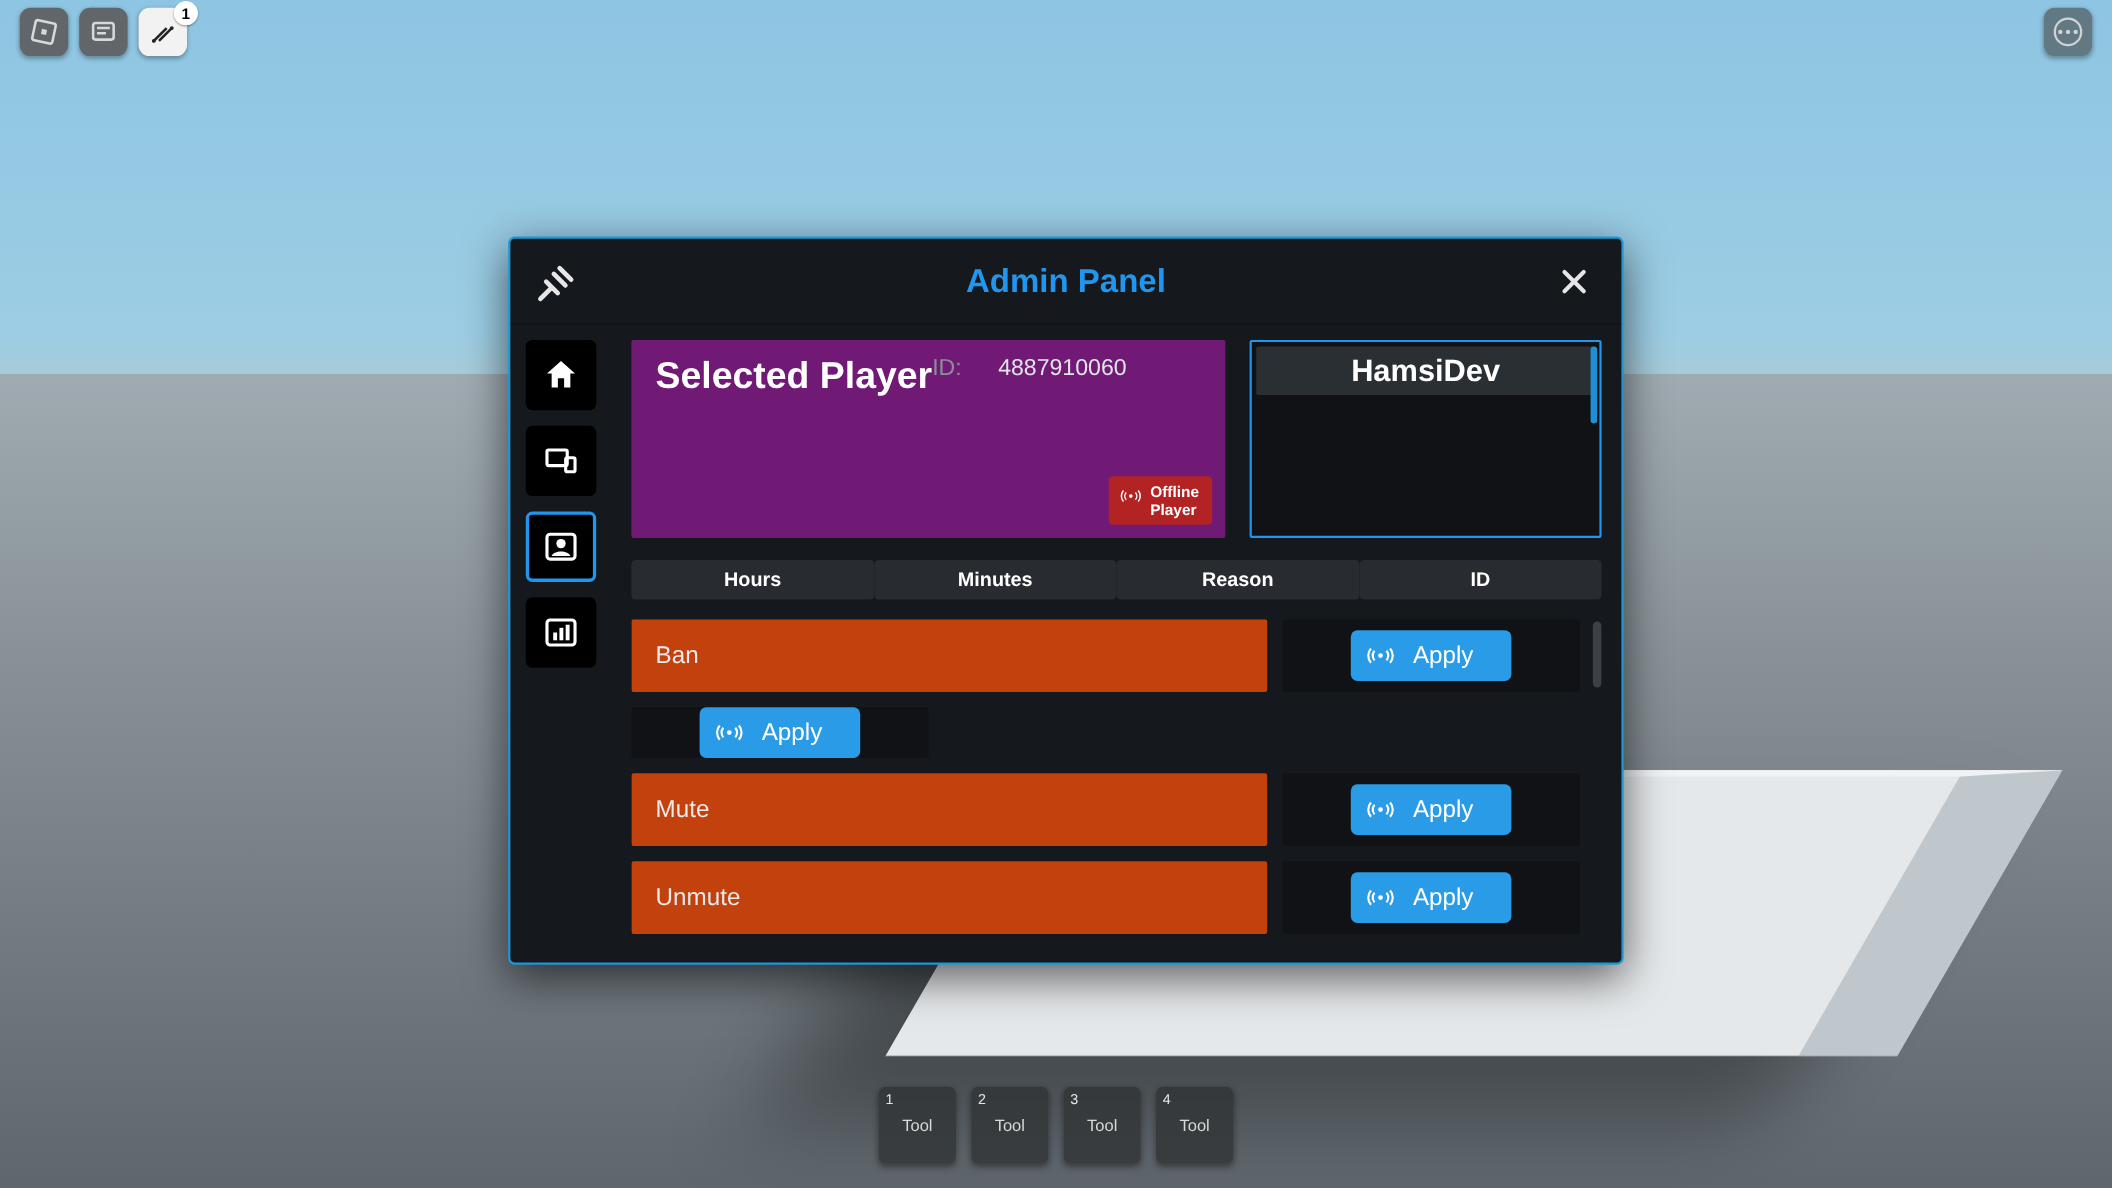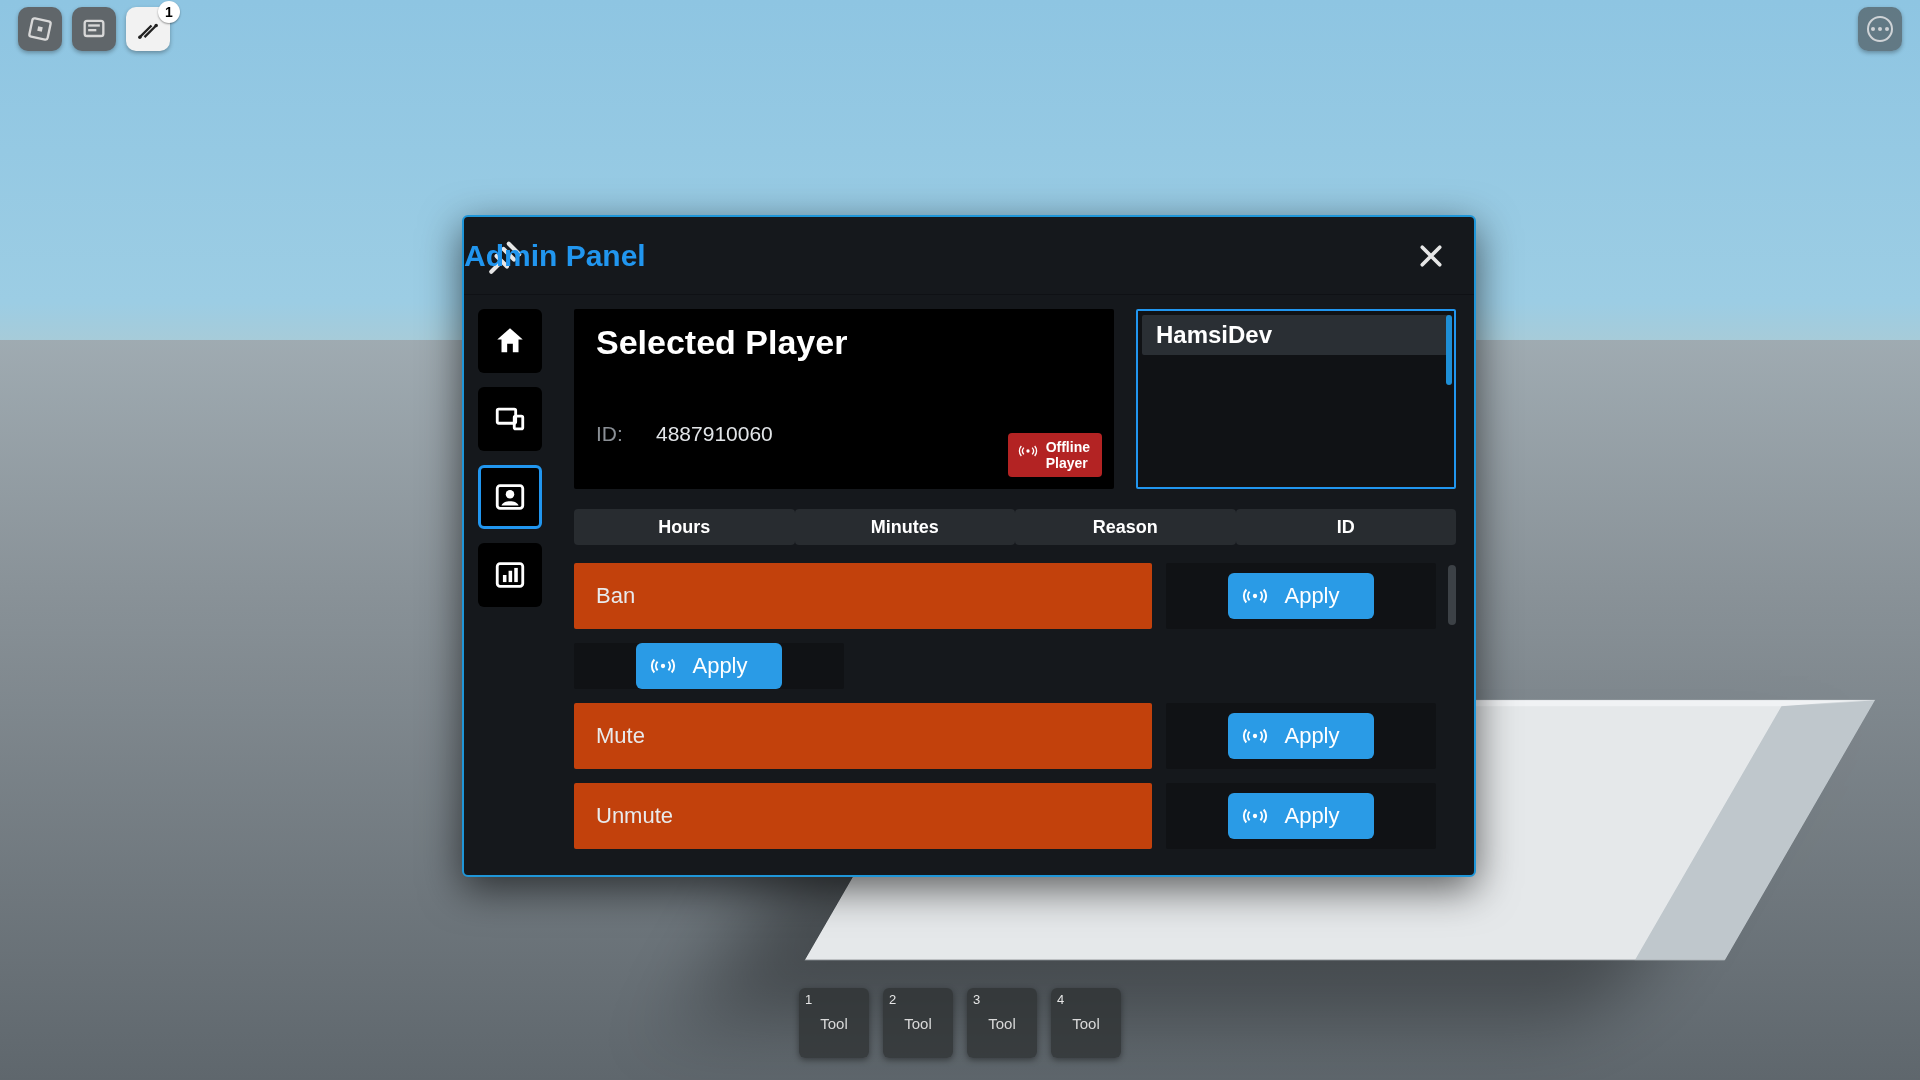--- a/index.html
+++ b/index.html
@@ -71,21 +71,21 @@
     background:#15181c; border:2px solid #1f96d8; border-radius:6px;
     display:flex; flex-direction:column; overflow:hidden;
     box-shadow: 0 12px 40px rgba(0,0,0,0.6);
   }
   .panel-head {
     height:78px; display:flex; align-items:center; padding:0 22px;
     position:relative; border-bottom:1px solid #0f1115;
   }
   .panel-head-icon { width:42px; height:42px; color:#e6e6e6; }
   .panel-title {
-    position:absolute; left:0; right:0; 
+    position:absolute; left:0; right:0; text-align:center;
     color:#2196ef; font-size:30px; font-weight:700;
     pointer-events:none;
   }
   .panel-close {
     margin-left:auto; width:42px; height:42px; display:flex;
     align-items:center; justify-content:center; cursor:pointer;
     color:#e6e6e6; font-size:34px; line-height:1;
   }
 
   .panel-body { flex:1; display:flex; overflow:hidden; }
@@ -96,42 +96,42 @@
     width:64px; height:64px; background:#000; border-radius:6px;
     display:flex; align-items:center; justify-content:center; cursor:pointer;
   }
   .side-btn.active { border:3px solid #2196ef; }
   .side-btn svg { width:34px; height:34px; fill:#fff; }
 
   .content { flex:1; padding:14px 18px 0 24px; display:flex; flex-direction:column; overflow:hidden; }
 
   .upper { display:flex; gap:22px; }
   .selected-card {
-    width:540px; background:#000000; padding:14px 18px 14px 22px; border-radius:2px;
-    display:flex; flex-direction:column; position:relative; min-height:180px;gap:46px;
+    width:540px; background:#701a75; padding:14px 18px 14px 22px; border-radius:2px;
+    display:flex; flex-direction:row; position:relative; min-height:180px;
   }
   .sel-title { color:#fff; font-size:34px; font-weight:700; margin-bottom:14px; }
   .sel-row { display:flex; color:#c4c8cc; font-size:21px; margin-bottom:10px; }
   .sel-row-label { color:#8a8f95; width:130px; }
   .sel-row-val { color:#e2e5e8; }
   .offline-badge {
     position:absolute; right:12px; bottom:12px;
     background:#b32323; color:#fff; font-size:14px; font-weight:600;
     padding:6px 12px 6px 38px; border-radius:4px; line-height:1.15;
     display:flex; align-items:center;
   }
   .offline-badge svg { position:absolute; left:10px; top:8px; width:20px; height:20px; }
 
   .player-list {
     flex:1; min-width:300px; background:#101215; border:2px solid #2196ef; border-radius:2px;
     padding:2px; position:relative; overflow:hidden;
   }
   .player-item {
-    background:#2a2f34; color:#fff; font-size:24px; font-weight:700;
-    padding:6px 14px; margin:2px; border-radius:2px;
+    background:#2a2f34; color:#fff; font-size:28px; font-weight:700;
+    padding:6px 14px; margin:2px; border-radius:2px;text-align:center;
   }
   .player-scroll {
     position:absolute; right:2px; top:4px; width:6px; height:70px;
     background:#1e8fd6; border-radius:3px;
   }
 
   .filter-row { display:flex; margin-top:20px; }
   .filter-btn {
     flex:1; height:36px; background:#282c30; color:#fff; font-size:18px; font-weight:600;
     display:flex; align-items:center; justify-content:center; border-radius:4px; cursor:pointer;

